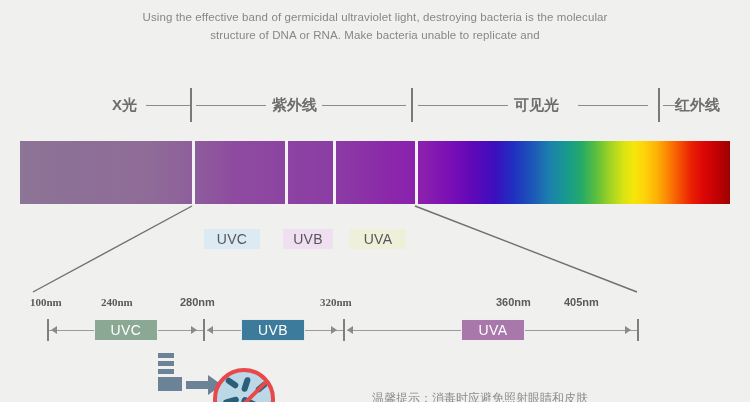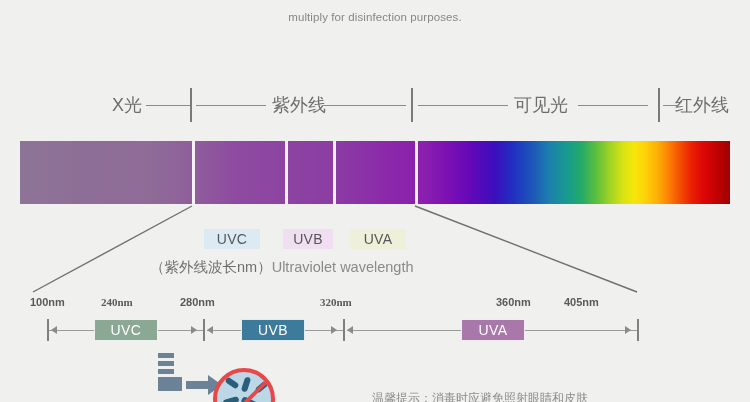--- a/index.html
+++ b/index.html
@@ -21,21 +21,21 @@
     letter-spacing: .1px;
   }
   .header-text div { white-space: nowrap; }
 
   
   .band-row {
     position: absolute; top: 92px; left: 0; width: 750px; height: 38px;
   }
   .band-label {
     position: absolute; top: 0; height: 26px; line-height: 26px;
-    font-size: 18px; color: #6d6d6d; white-space: nowrap;
+    font-size: 15px; color: #6d6d6d; white-space: nowrap; font-weight: bold;
   }
   .band-rule {
     position: absolute; height: 1px; background: #8c8c8c; top: 13px;
   }
   .band-divider {
     position: absolute; width: 2px; background: #7a7a7a; top: -4px; height: 34px;
   }
 
   
   .spectrum-wrap {
@@ -138,21 +138,22 @@
     position: absolute; top: 390px; left: 372px;
     font-size: 12px; color: #8b8b8b; white-space: nowrap;
   }
 </style>
 </head>
 <body>
 
 <div id="infographic">
 
   <div class="header-text">
-    <div>multiply for disinfection purposes.</div>
+    <div>Using the effective band of germicidal ultraviolet light, destroying bacteria is the molecular</div>
+    <div>structure of DNA or RNA. Make bacteria unable to replicate and</div>
   </div>
 
   <div class="band-row">
     <div class="band-rule" style="left:146px;width:44px;"></div>
     <div class="band-label" style="left:112px;">X光</div>
     <div class="band-divider" style="left:190px;"></div>
     <div class="band-rule" style="left:196px;width:70px;"></div>
     <div class="band-label" style="left:272px;">紫外线</div>
     <div class="band-rule" style="left:322px;width:84px;"></div>
     <div class="band-divider" style="left:411px;"></div>
@@ -174,25 +175,22 @@
 
   <svg class="connectors" viewBox="0 0 750 402">
     <line x1="192" y1="206" x2="33" y2="292" stroke="#6f6f6f" stroke-width="1.4"></line>
     <line x1="415" y1="206" x2="637" y2="292" stroke="#6f6f6f" stroke-width="1.4"></line>
   </svg>
 
   <div class="uv-badge" style="top:229px;left:204px;width:56px;background:#dceaf3;">UVC</div>
   <div class="uv-badge" style="top:229px;left:283px;width:50px;background:#f0dff0;">UVB</div>
   <div class="uv-badge" style="top:229px;left:350px;width:56px;background:#eff0d9;">UVA</div>
 
-  <div class="caption">
-    <span class="cn">（紫外线波长nm）</span><span>Ultraviolet wavelength</span>
-  </div>
-
-  <div class="nm-label" style="left:30px;">100nm</div>
+
+  <div class="nm-label" style="left:30px;font-family:Liberation Serif, serif;">100nm</div>
   <div class="nm-label" style="left:101px;font-family:Liberation Serif, serif;">240nm</div>
   <div class="nm-label" style="left:180px;">280nm</div>
   <div class="nm-label" style="left:320px;font-family:Liberation Serif, serif;">320nm</div>
   <div class="nm-label" style="left:458px;margin-left:38px;">360nm</div>
   <div class="nm-label" style="left:564px;">405nm</div>
 
   <div>
     <div class="axis-line" style="left:47px;width:47px;"></div>
     <div class="axis-line" style="left:158px;width:45px;"></div>
     <div class="axis-line" style="left:207px;width:34px;"></div>

